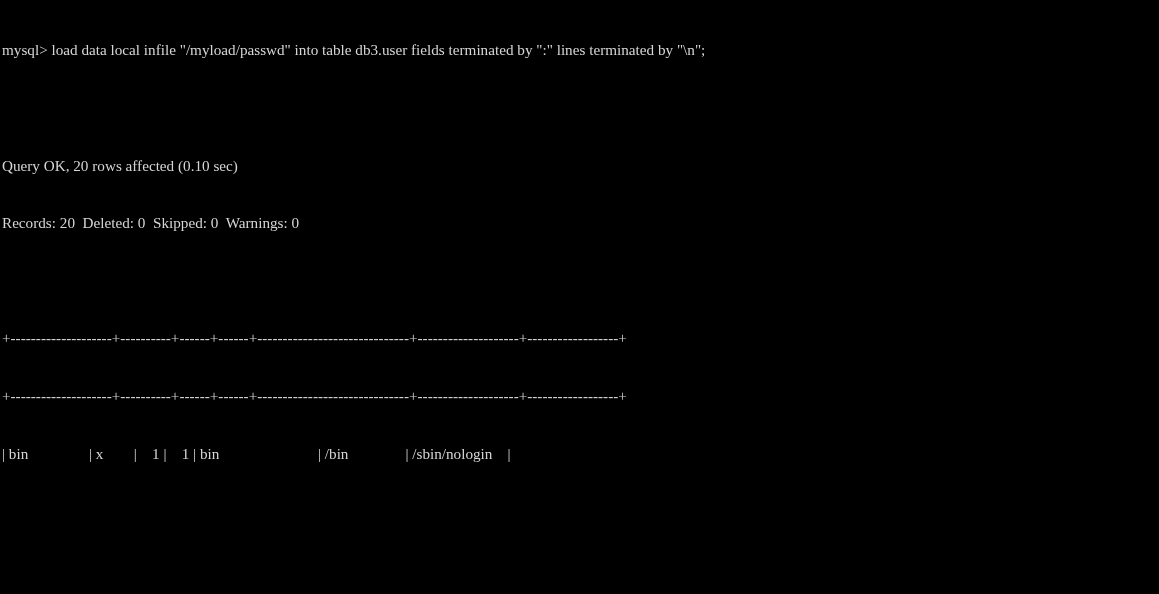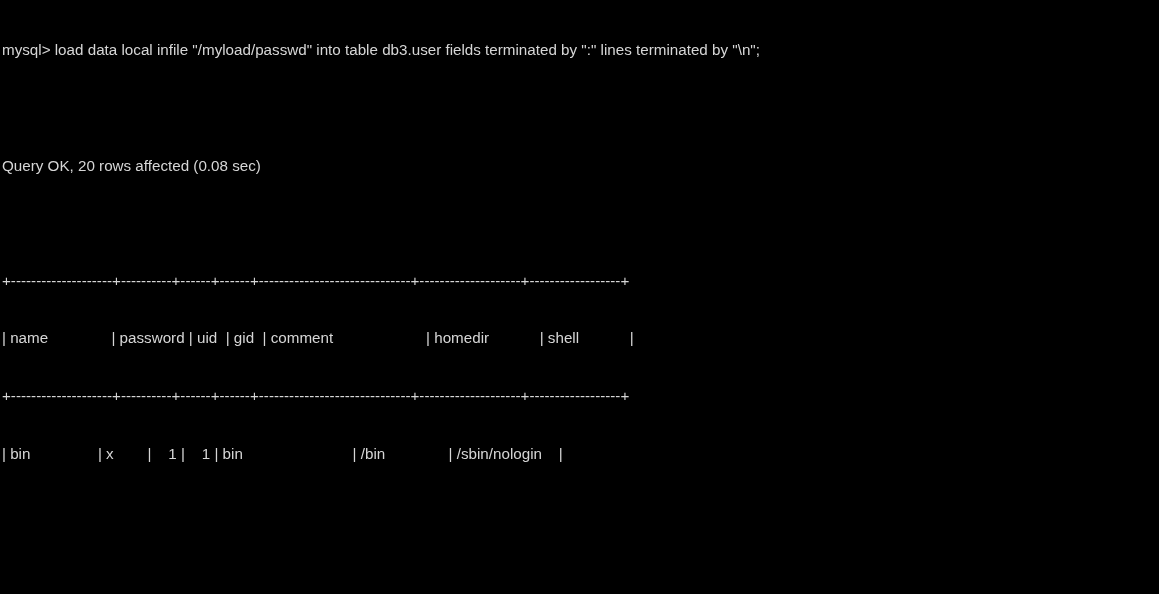--- a/index.html
+++ b/index.html
@@ -11,21 +11,21 @@
   body {
     width: 1159px;
     height: 594px;
     overflow: hidden;
   }
   #terminal {
     width: 1159px;
     height: 594px;
     background: #000000;
     color: #d6d6d6;
-    font-family: Liberation Sans, sans-serif;
+    font-family: Liberation Serif, serif;
     font-size: 15.2px;
     line-height: 19.2px;
     letter-spacing: 0px;
     padding: 2px 0 0 2px;
     box-sizing: border-box;
     white-space: pre;
     -webkit-font-smoothing: none;
     font-smooth: never;
   }
   .line {
@@ -34,21 +34,21 @@
     display: block;
   }
   .blank { height: 19.2px; display: block; }
 </style>
 </head>
 <body>
 
 <div id="terminal">
   <span class="line">mysql&gt; load data local infile "/myload/passwd" into table db3.user fields terminated by ":" lines terminated by "\n";</span>
   <span class="line"></span>
-  <span class="line">Query OK, 20 rows affected (0.08 sec)</span>
+  <span class="line">Query OK, 20 rows affected (0.10 sec)</span>
+  <span class="line">Records: 20  Deleted: 0  Skipped: 0  Warnings: 0</span>
   <span class="blank"> </span>
   <span class="line">+--------------------+----------+------+------+------------------------------+--------------------+------------------+</span>
-  <span class="line">| name               | password | uid  | gid  | comment                      | homedir            | shell            |</span>
   <span class="line">+--------------------+----------+------+------+------------------------------+--------------------+------------------+</span>
   <div id="table-body"><span class="line">| bin                | x        |    1 |    1 | bin                          | /bin               | /sbin/nologin    |</span></div>
   
   
 </div>
 
 </body></html>

